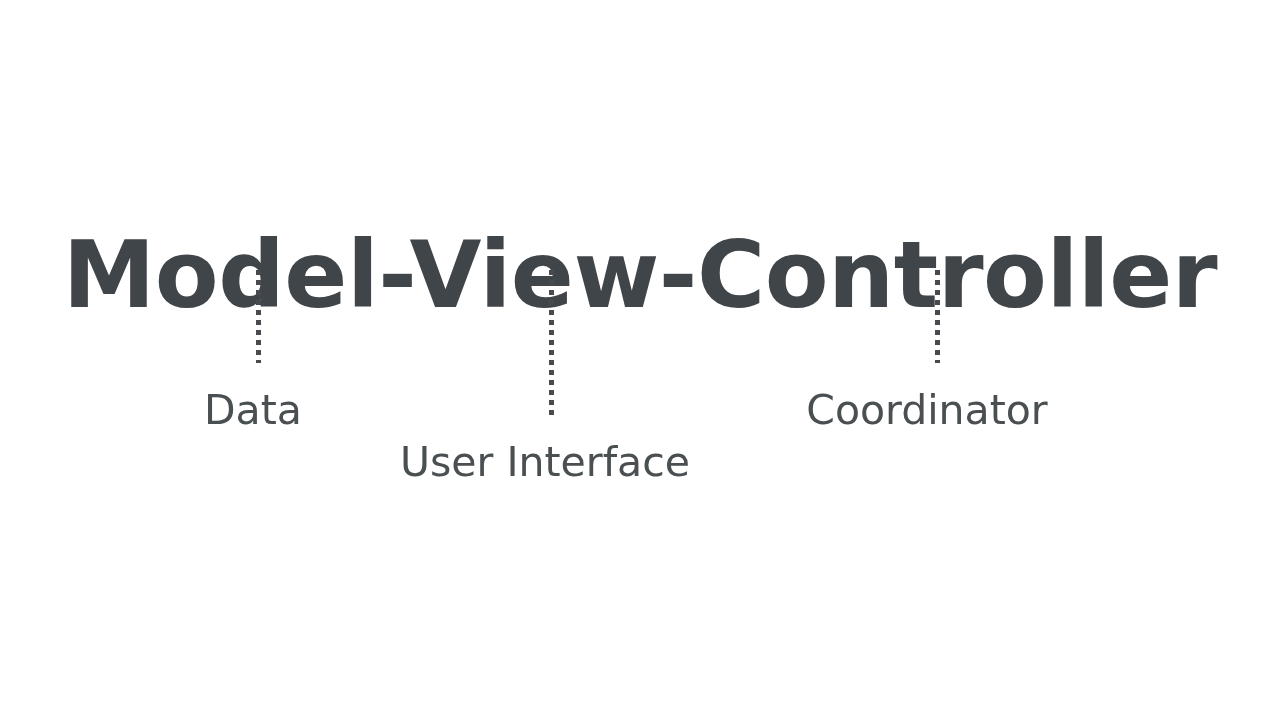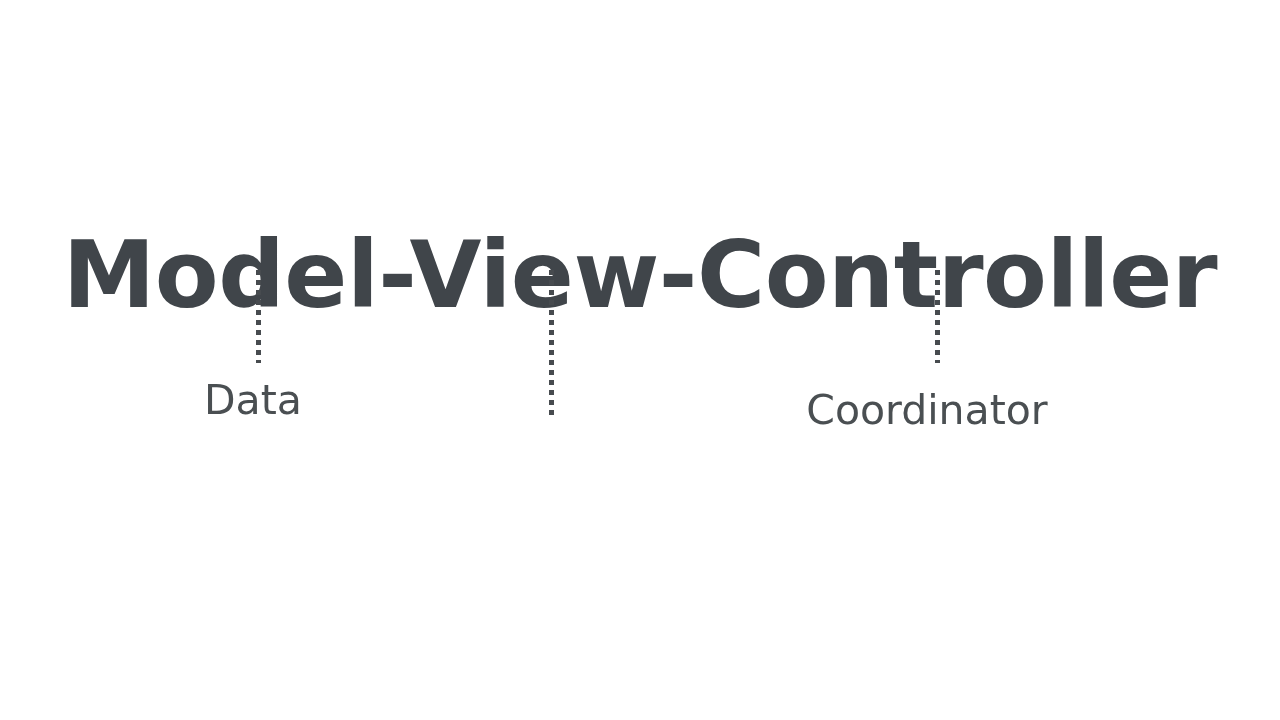--- a/index.html
+++ b/index.html
@@ -61,21 +61,21 @@
     font-family: "DejaVu Sans", sans-serif;
     font-weight: 400;
     font-size: 41px;
     line-height: 48px;
     color: #4a4f52;
     white-space: nowrap;
     text-align: center;
   }
   #label-data {
     left: 103px;
-    top: 376px;
+    top: 386px;
     width: 300px;
   }
   #label-user-interface {
     left: 395px;
     top: 438px;
     width: 300px;
   }
   #label-coordinator {
     left: 777px;
     top: 386px;
@@ -91,16 +91,17 @@
   <h1 id="title">Model-View-Controller</h1>
 
   <div class="connector" id="connector-model"></div>
 
   <div class="connector" id="connector-view"></div>
 
   <div class="connector" id="connector-controller"></div>
 
   <div class="annotation" id="label-data">Data</div>
 
+  <div class="annotation" id="label-user-interface">User Interface</div>
 
   <div class="annotation" id="label-coordinator">Coordinator</div>
 
 </div>
 
 </body></html>

